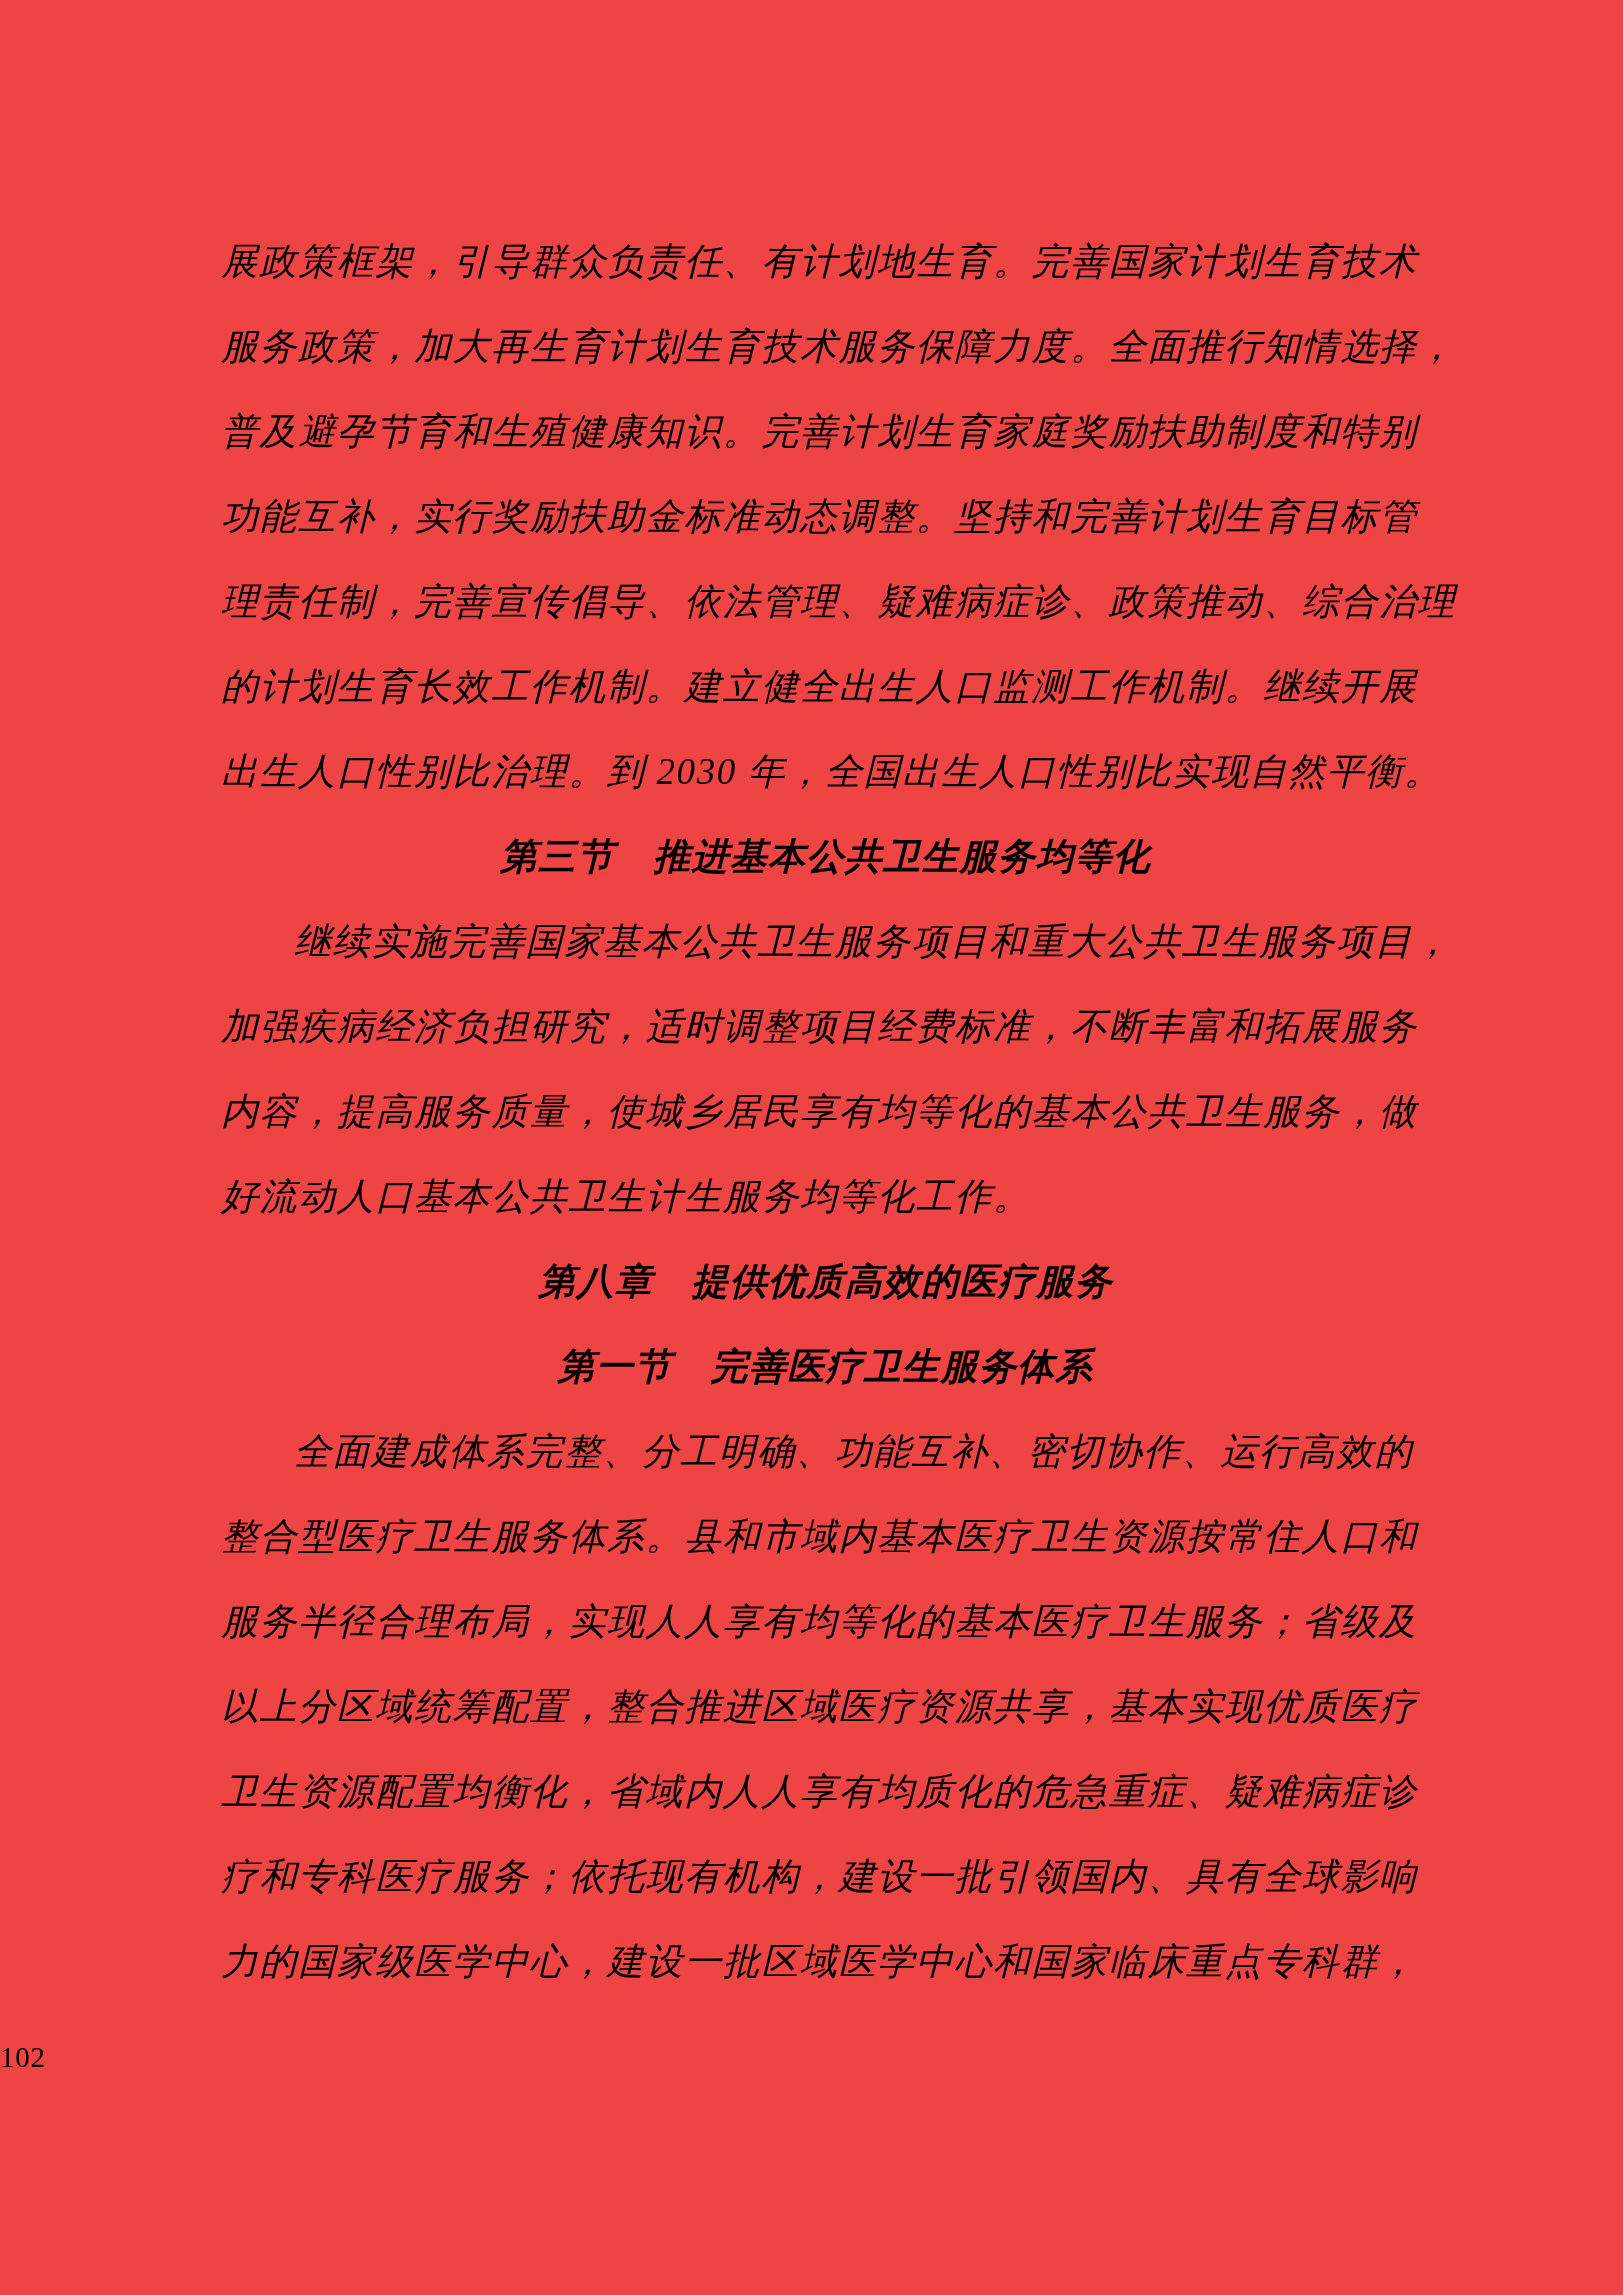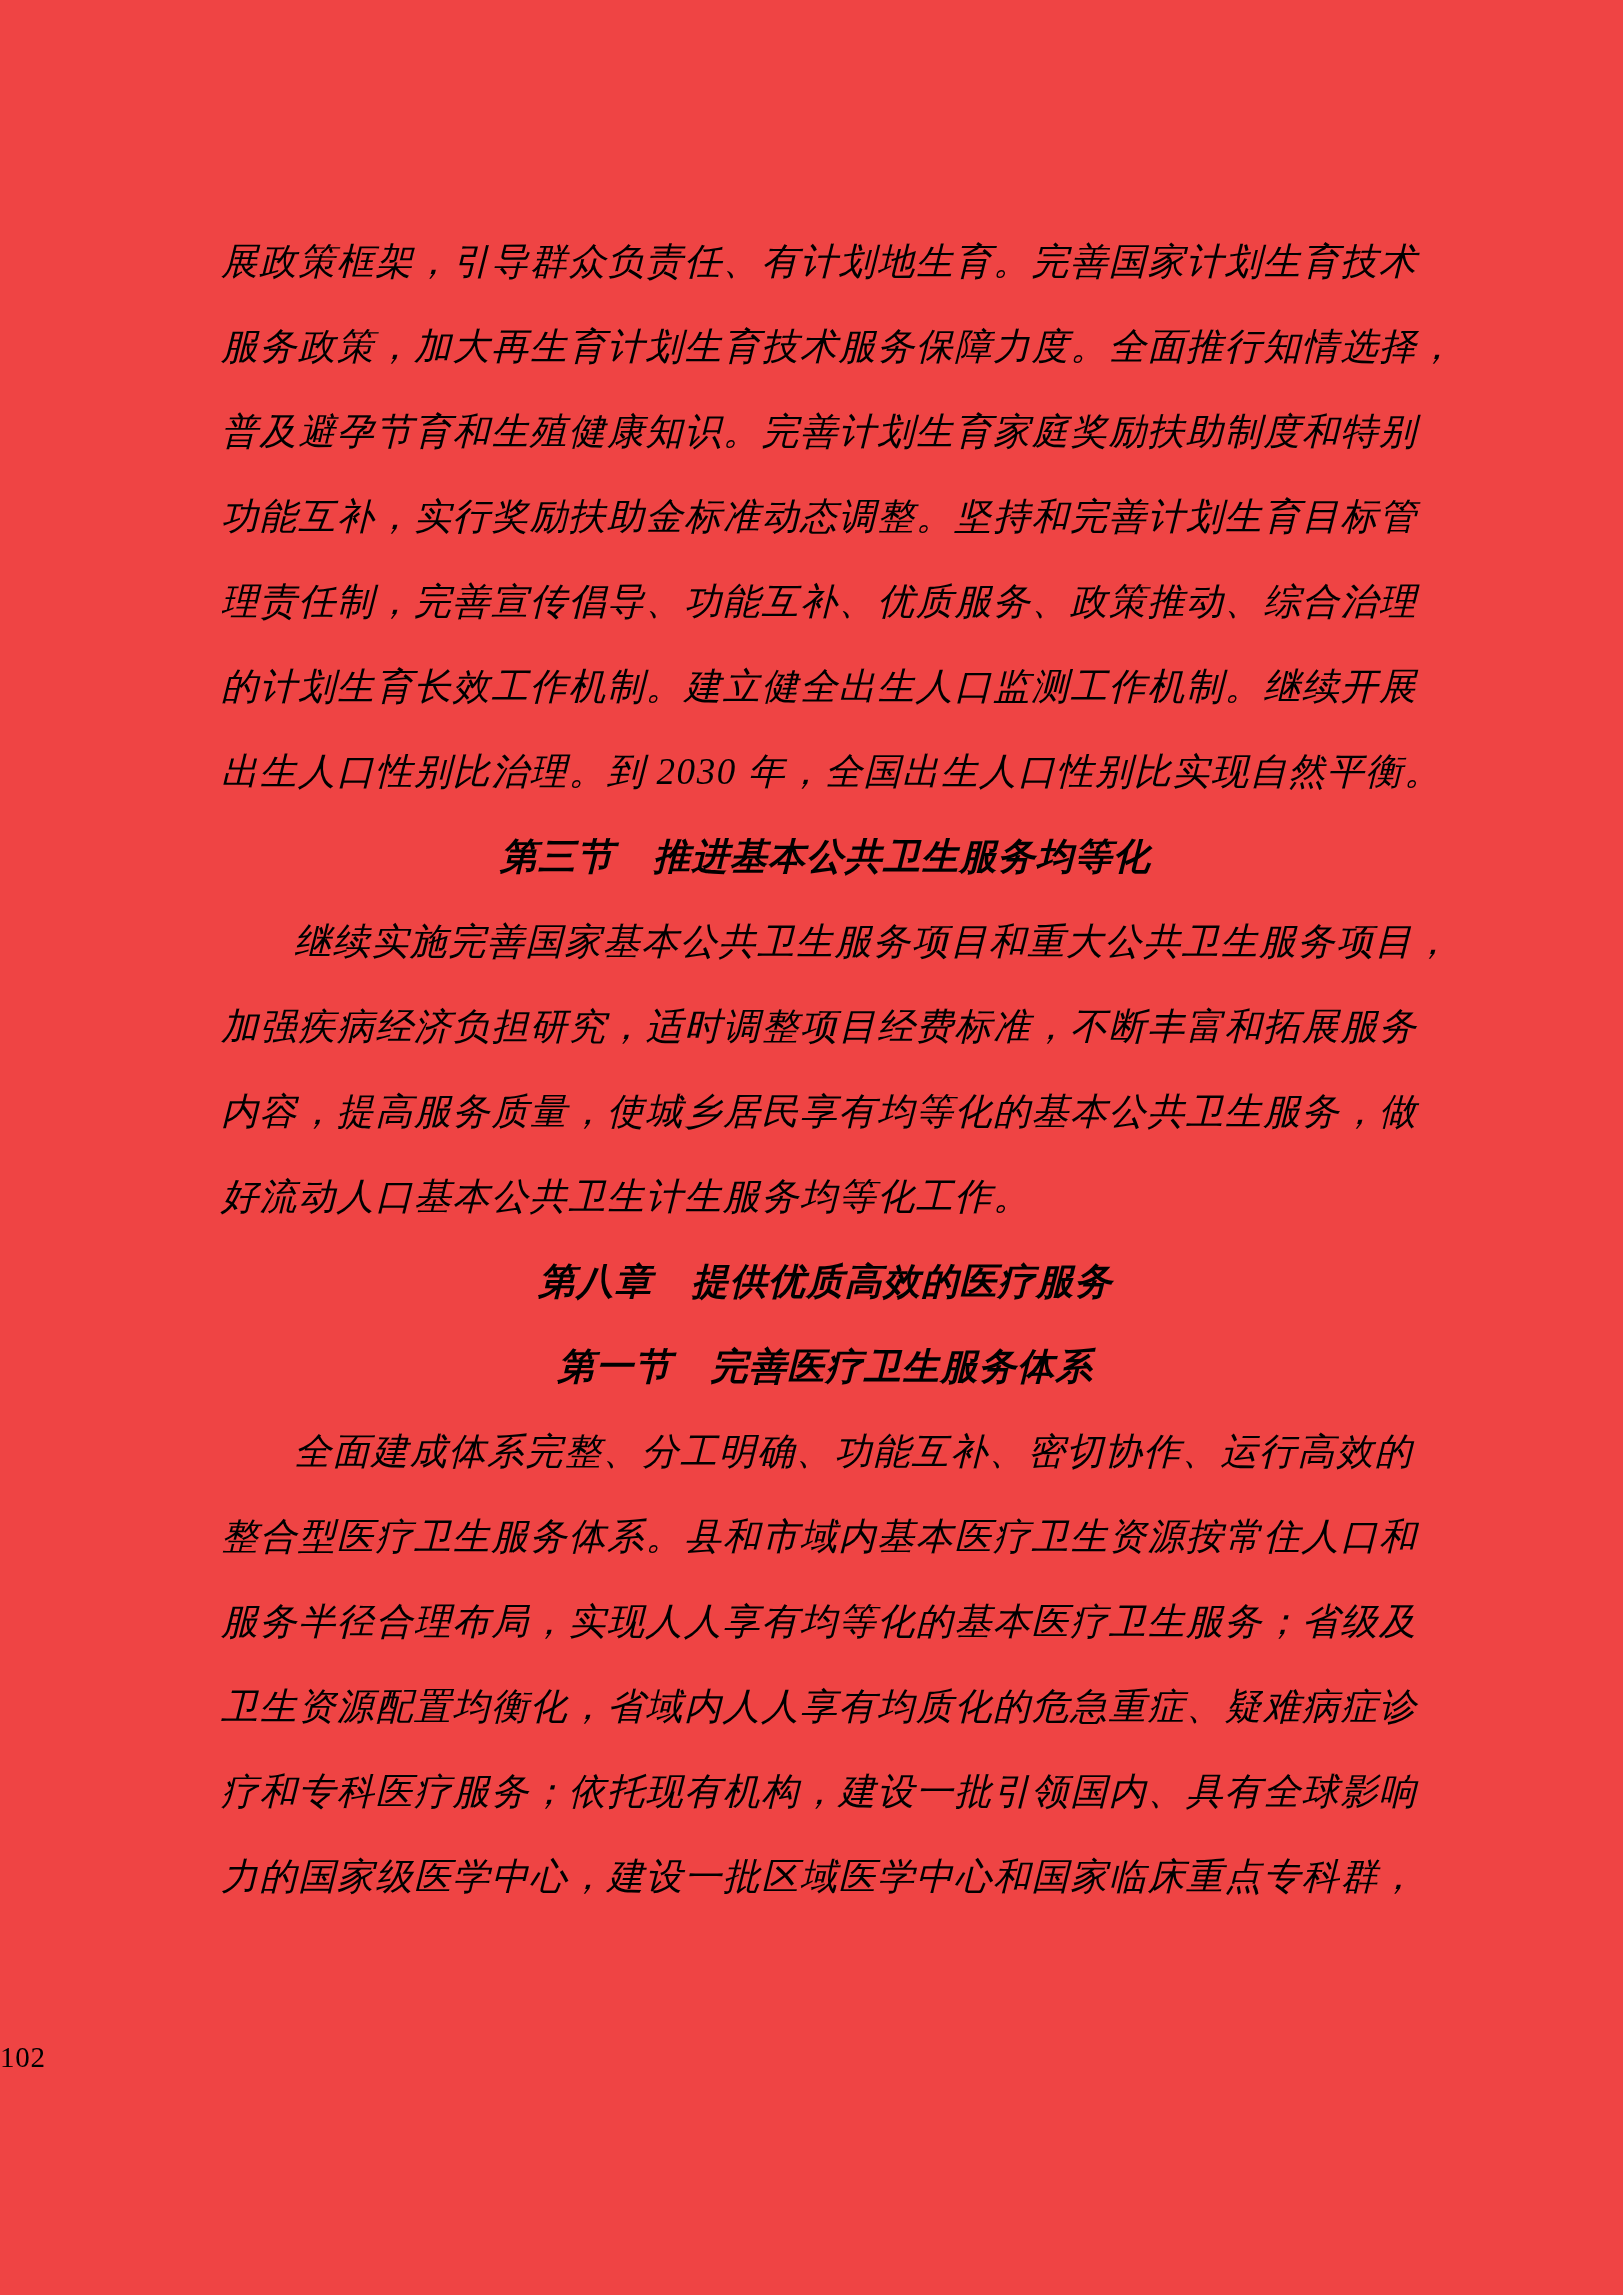--- a/index.html
+++ b/index.html
@@ -54,32 +54,33 @@
 </style>
 </head>
 <body>
 
 <div class="page">
   <div class="text-block">
     <div class="line">展政策框架，引导群众负责任、有计划地生育。完善国家计划生育技术</div>
     <div class="line">服务政策，加大再生育计划生育技术服务保障力度。全面推行知情选择，</div>
     <div class="line">普及避孕节育和生殖健康知识。完善计划生育家庭奖励扶助制度和特别</div>
     <div class="line">功能互补，实行奖励扶助金标准动态调整。坚持和完善计划生育目标管</div>
-    <div class="line">理责任制，完善宣传倡导、功能互补、优质服务、政策推动、综合治理</div>
+    <div class="line">理责任制，完善宣传倡导、依法管理、疑难病症诊、政策推动、综合治理</div>
     <div class="line">的计划生育长效工作机制。建立健全出生人口监测工作机制。继续开展</div>
     <div class="line">出生人口性别比治理。到 2030 年，全国出生人口性别比实现自然平衡。</div>
     <div class="line heading">第三节　推进基本公共卫生服务均等化</div>
     <div class="line indent">继续实施完善国家基本公共卫生服务项目和重大公共卫生服务项目，</div>
     <div class="line">加强疾病经济负担研究，适时调整项目经费标准，不断丰富和拓展服务</div>
     <div class="line">内容，提高服务质量，使城乡居民享有均等化的基本公共卫生服务，做</div>
     <div class="line">好流动人口基本公共卫生计生服务均等化工作。</div>
     <div class="line heading">第八章　提供优质高效的医疗服务</div>
     <div class="line heading">第一节　完善医疗卫生服务体系</div>
     <div class="line indent">全面建成体系完整、分工明确、功能互补、密切协作、运行高效的</div>
     <div class="line">整合型医疗卫生服务体系。县和市域内基本医疗卫生资源按常住人口和</div>
     <div class="line">服务半径合理布局，实现人人享有均等化的基本医疗卫生服务；省级及</div>
+    <div class="line">以上分区域统筹配置，整合推进区域医疗资源共享，基本实现优质医疗</div>
     <div class="line">卫生资源配置均衡化，省域内人人享有均质化的危急重症、疑难病症诊</div>
     <div class="line">疗和专科医疗服务；依托现有机构，建设一批引领国内、具有全球影响</div>
     <div class="line">力的国家级医学中心，建设一批区域医学中心和国家临床重点专科群，</div>
   </div>
   <div class="page-number">102</div>
 </div>
 
 
 </body></html>

